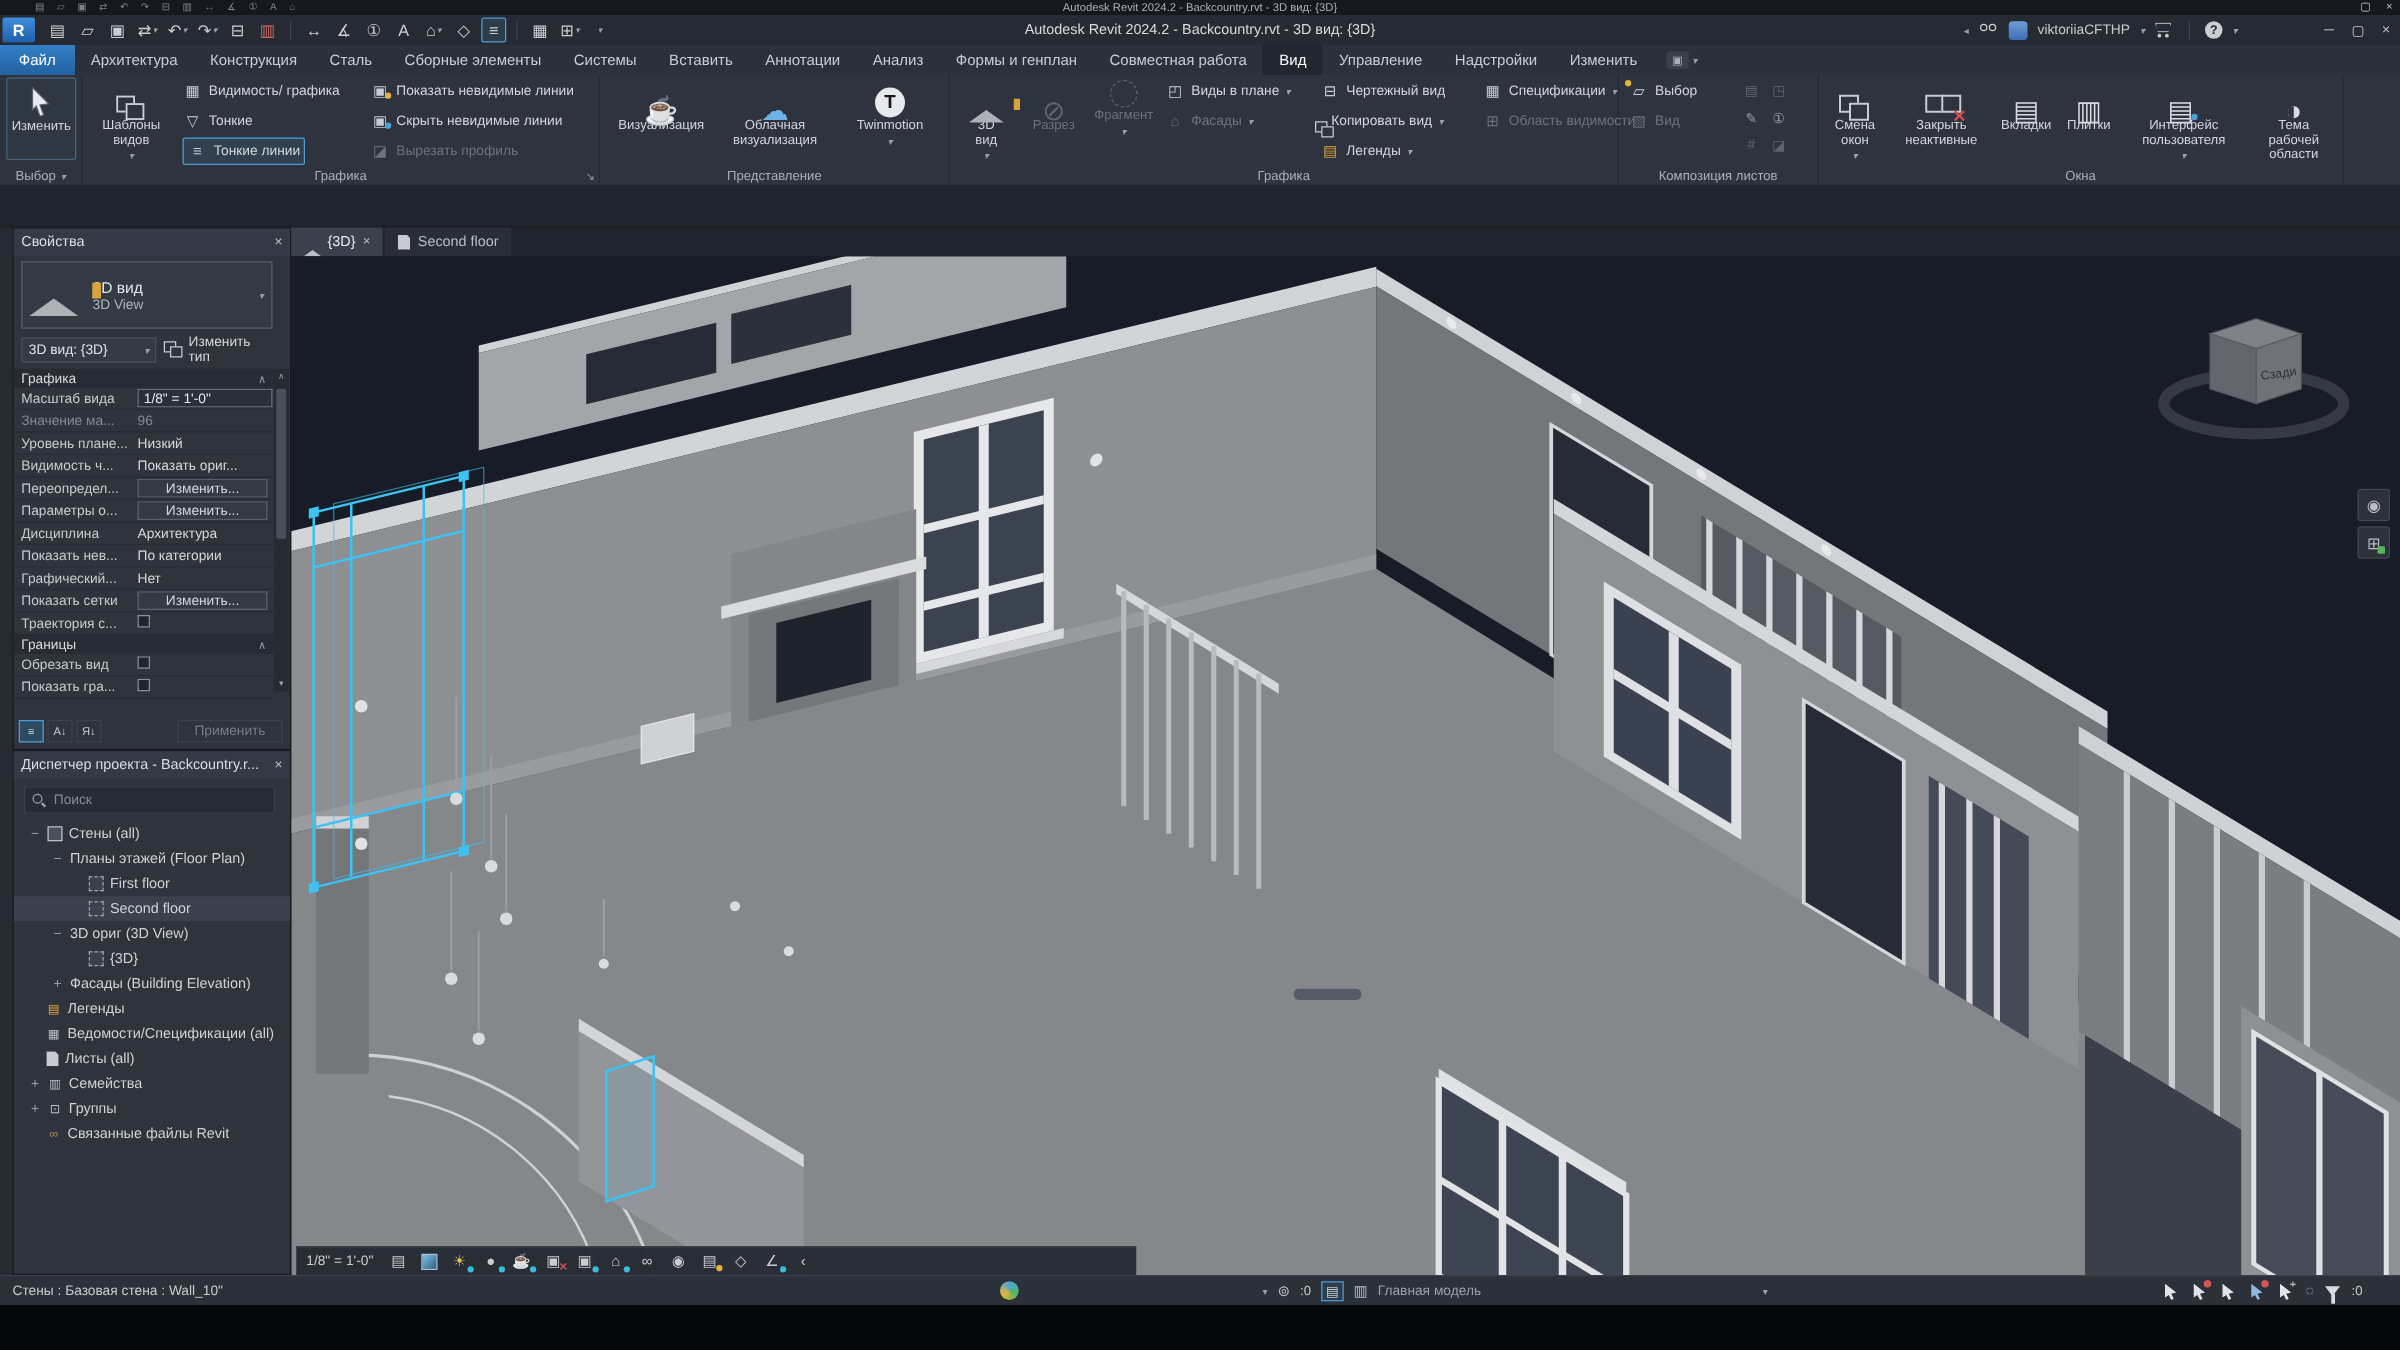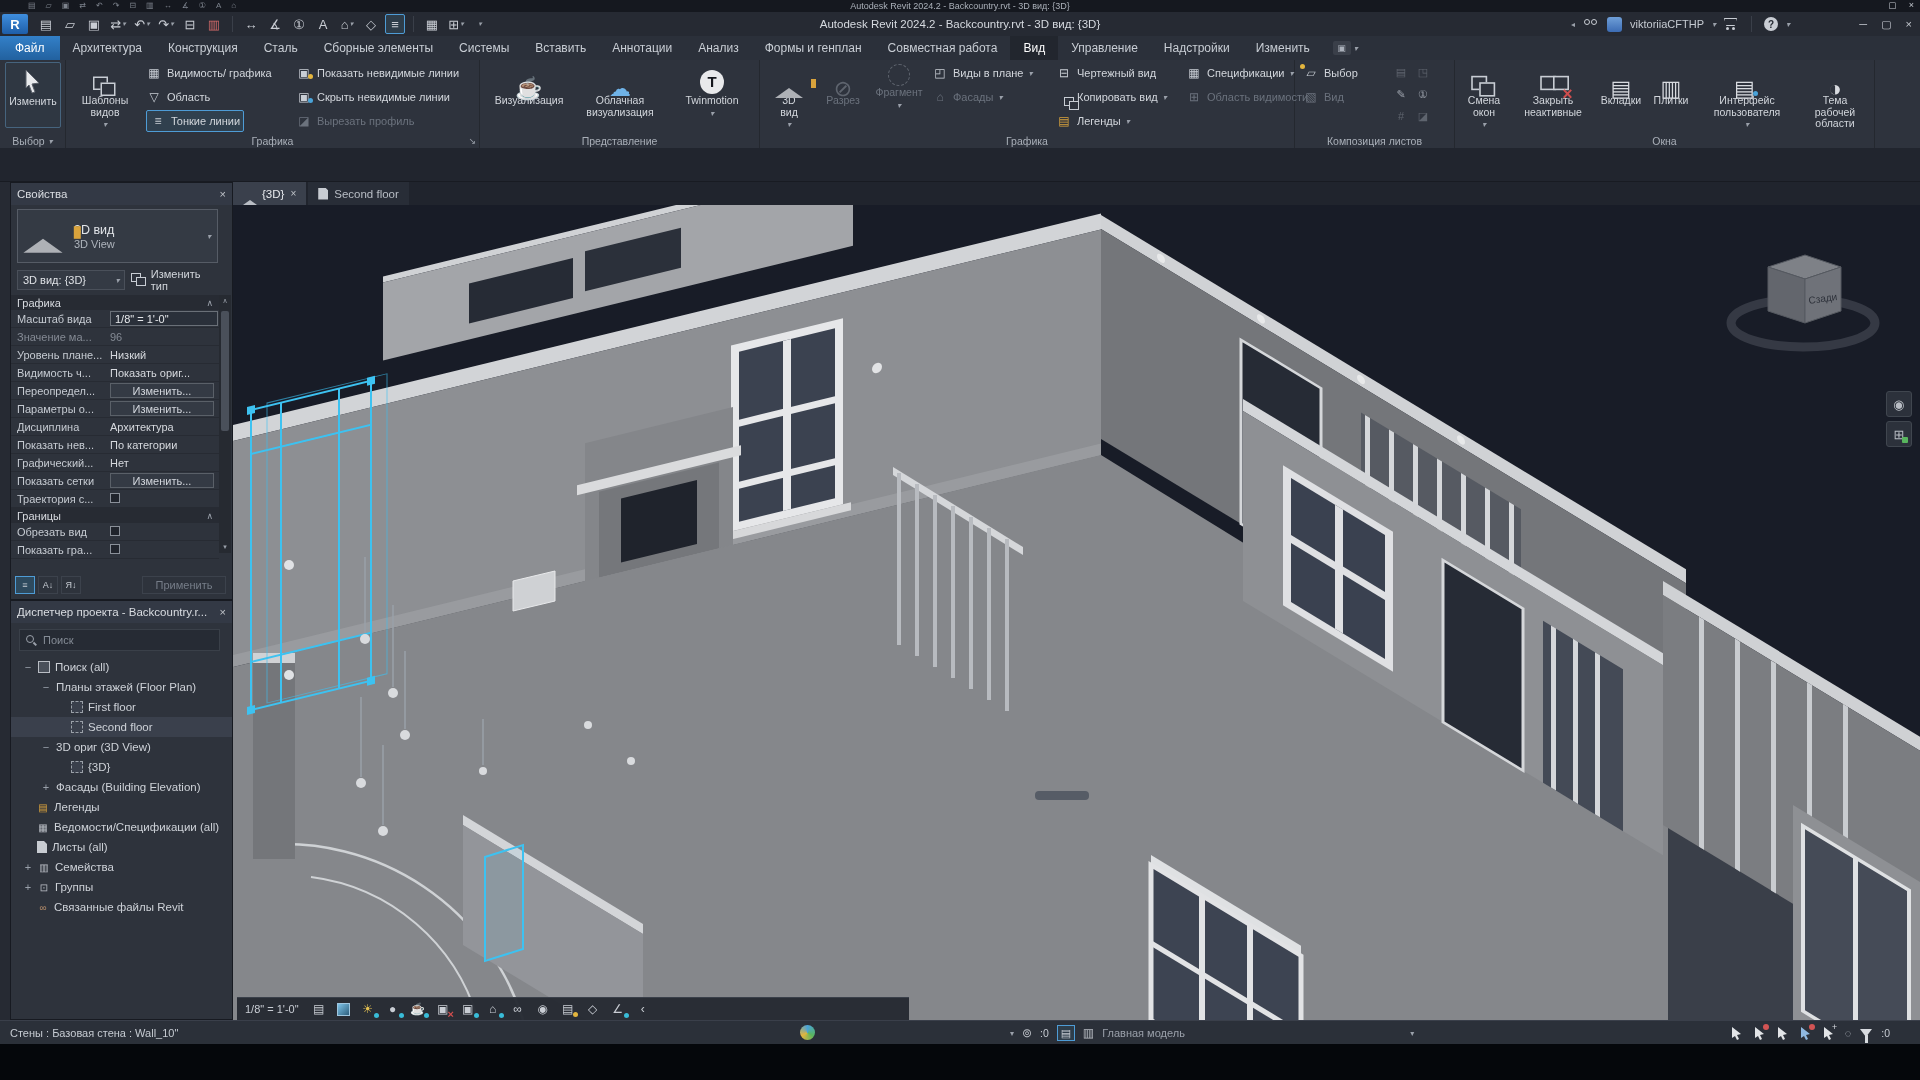--- a/index.html
+++ b/index.html
@@ -313,21 +313,21 @@
         <span class="bic"><span class="ic2sq" style="transform:scale(1.5)"><b></b><b></b></span></span>
         <span>Шаблоны
 видов</span><i class="cv">▾</i>
       </div>
       <div class="rbtn" style="left:80px;top:2px">
           <span class="si">▦</span>
           <span>Видимость/ графика</span>
         </div>
       <div class="rbtn" style="left:80px;top:26px">
           <span class="si">▽</span>
-          <span>Область</span>
+          <span>Тонкие</span>
         </div>
       <div class="rbtn hl" style="left:80px;top:50px">
           <span class="si">≡</span>
           <span>Тонкие линии</span>
         </div>
       <div class="rbtn" style="left:230px;top:2px">
           <span class="si">▣<i class="dot y"></i></span>
           <span>Показать невидимые линии</span>
         </div>
       <div class="rbtn" style="left:230px;top:26px">
@@ -384,21 +384,21 @@
         </div>
       <div class="rbtn dis" style="left:172px;top:26px">
           <span class="si">⌂</span>
           <span>Фасады</span>
           <i class="cv">▾</i>
         </div>
       <div class="rbtn" style="left:296px;top:2px">
           <span class="si">⊟</span>
           <span>Чертежный вид</span>
         </div>
-      <div class="rbtn" style="left:296px;top:26px">
+      <div class="rbtn" style="left:284px;top:26px">
           <span class="si"><span class="ic2sq"><b></b><b></b></span></span>
           <span>Копировать вид</span>
           <i class="cv">▾</i>
         </div>
       <div class="rbtn" style="left:296px;top:50px">
           <span class="si" style="color:#d9a33c">▤</span>
           <span>Легенды</span>
           <i class="cv">▾</i>
         </div>
       <div class="rbtn" style="left:426px;top:2px">
@@ -585,21 +585,21 @@
         <span class="mag">
           <b></b>
           <i></i>
         </span>
         <input placeholder="Поиск" style="">
       </div>
     <div class="tree">
       <div class="trow" style="padding-left:12px">
           <span class="exp">−</span>
           <span class="tico cube"></span>
-          <span>Поиск (all)</span>
+          <span>Стены (all)</span>
         </div>
       <div class="trow" style="padding-left:30px">
           <span class="exp">−</span>
           <span>Планы этажей (Floor Plan)</span>
         </div>
       <div class="trow" style="padding-left:60px">
           <span class="tico dash"></span>
           <span>First floor</span>
         </div>
       <div class="trow selrow" style="padding-left:60px">

